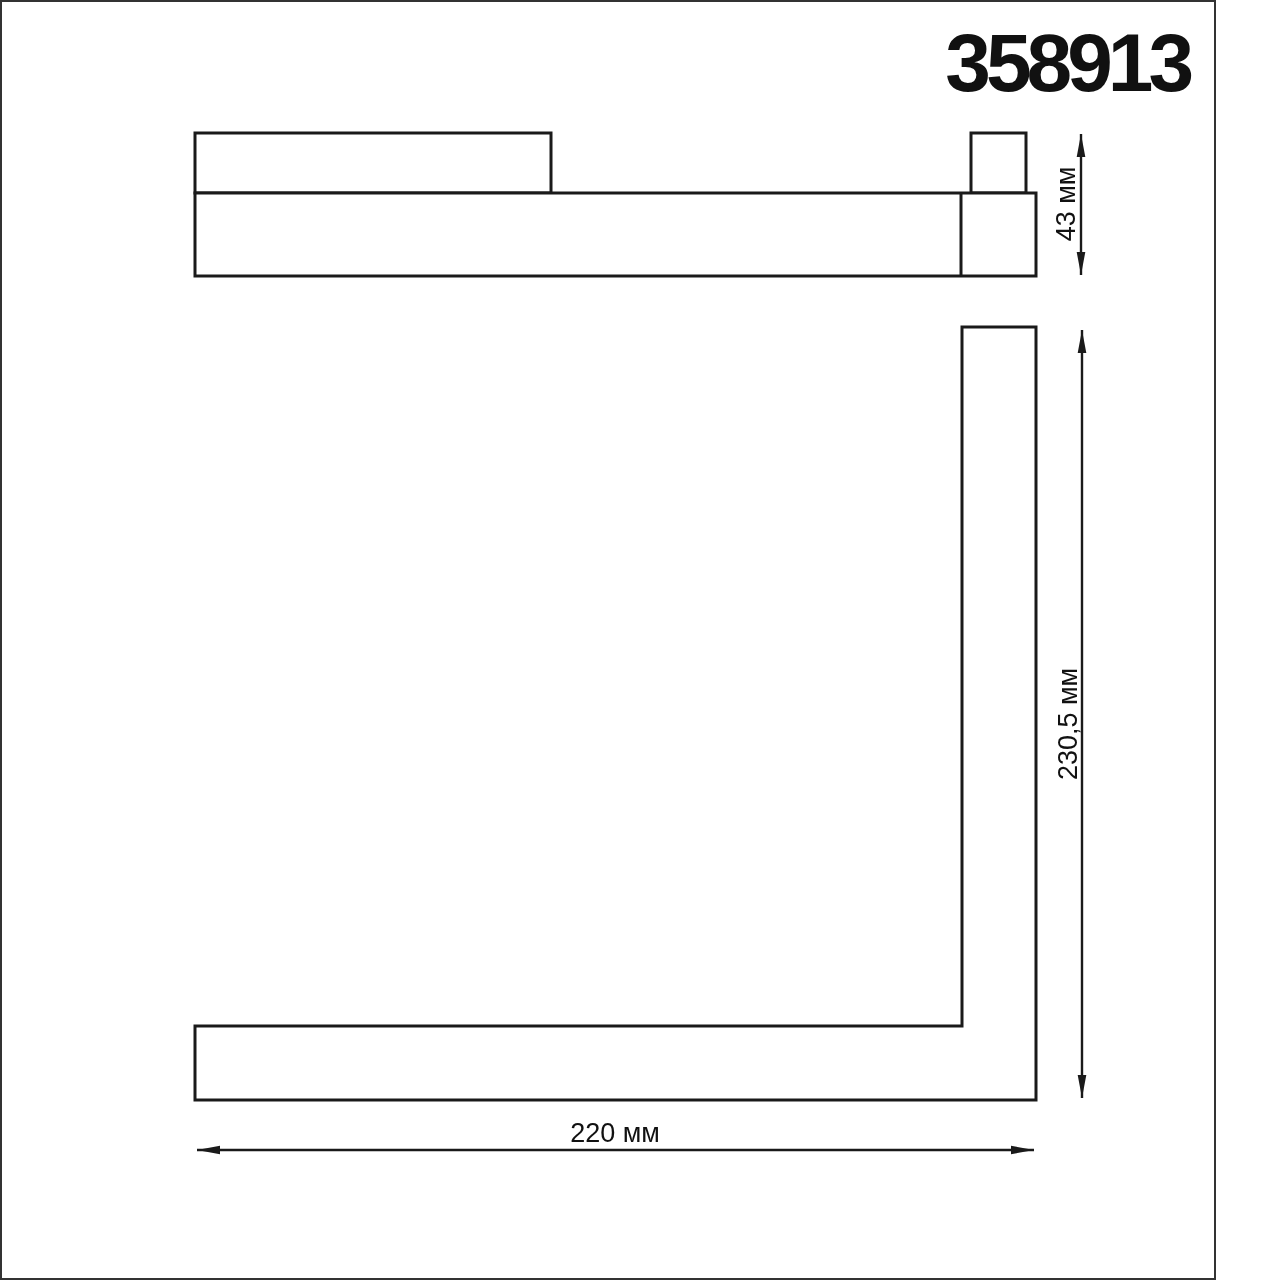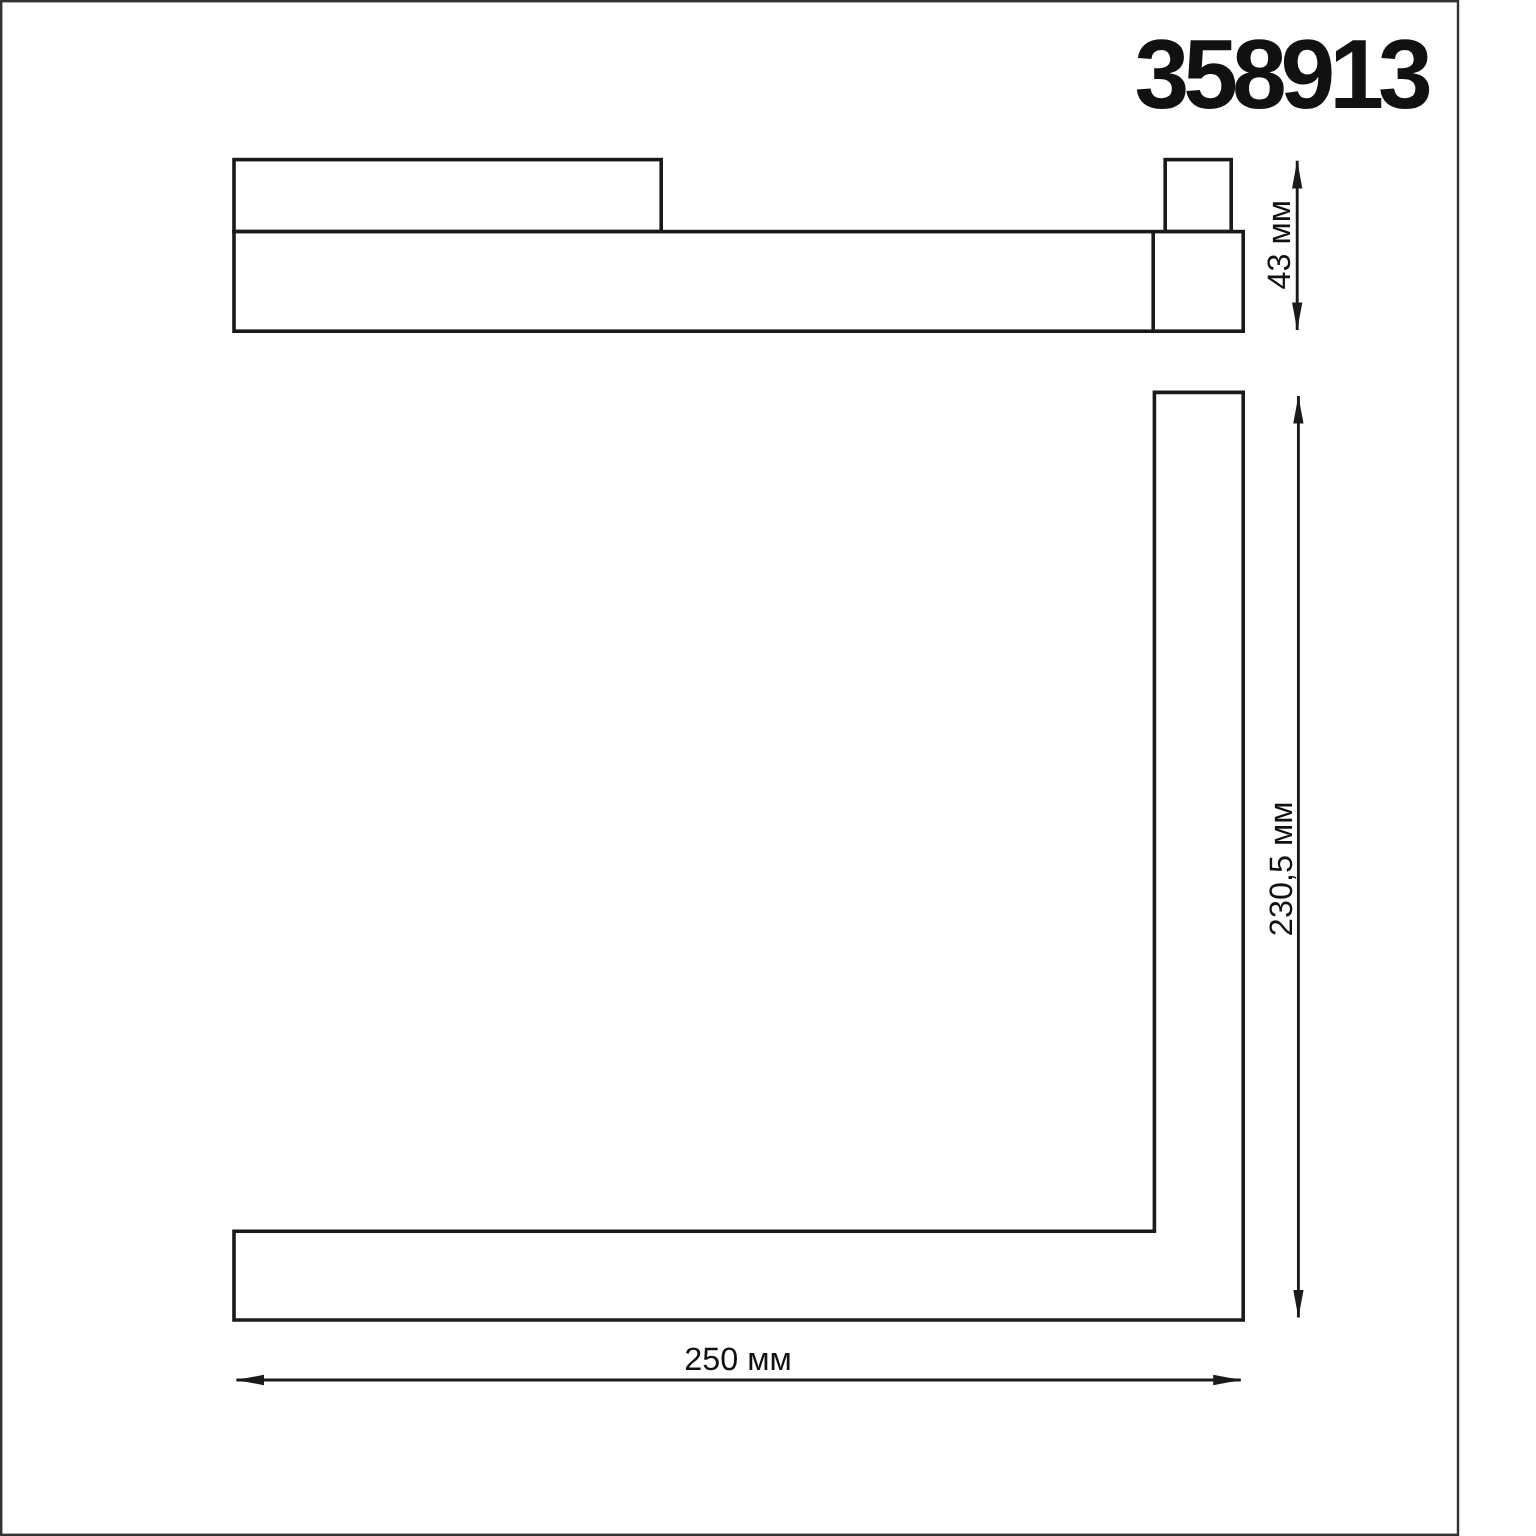--- a/index.html
+++ b/index.html
@@ -96,15 +96,15 @@
       <line class="dim-line" x1="1079" y1="132" x2="1079" y2="273" marker-start="url(#arrow-start)" marker-end="url(#arrow-end)"></line>
       <line class="dim-line" x1="1080" y1="328" x2="1080" y2="1096" marker-start="url(#arrow-start)" marker-end="url(#arrow-end)"></line>
       <line class="dim-line" x1="195" y1="1148" x2="1032" y2="1148" marker-start="url(#arrow-start)" marker-end="url(#arrow-end)"></line>
     </g>
   </svg>
 
   <div class="dim-label vertical" style="left:994px; top:188px; width:140px;">43 мм</div>
 
   <div class="dim-label vertical" style="left:966px; top:708px; width:200px;">230,5 мм</div>
 
-  <div class="dim-label" style="left:513px; top:1117px; width:200px;">250 мм</div>
+  <div class="dim-label" style="left:513px; top:1117px; width:200px;">220 мм</div>
 
 </div>
 
 </body></html>

